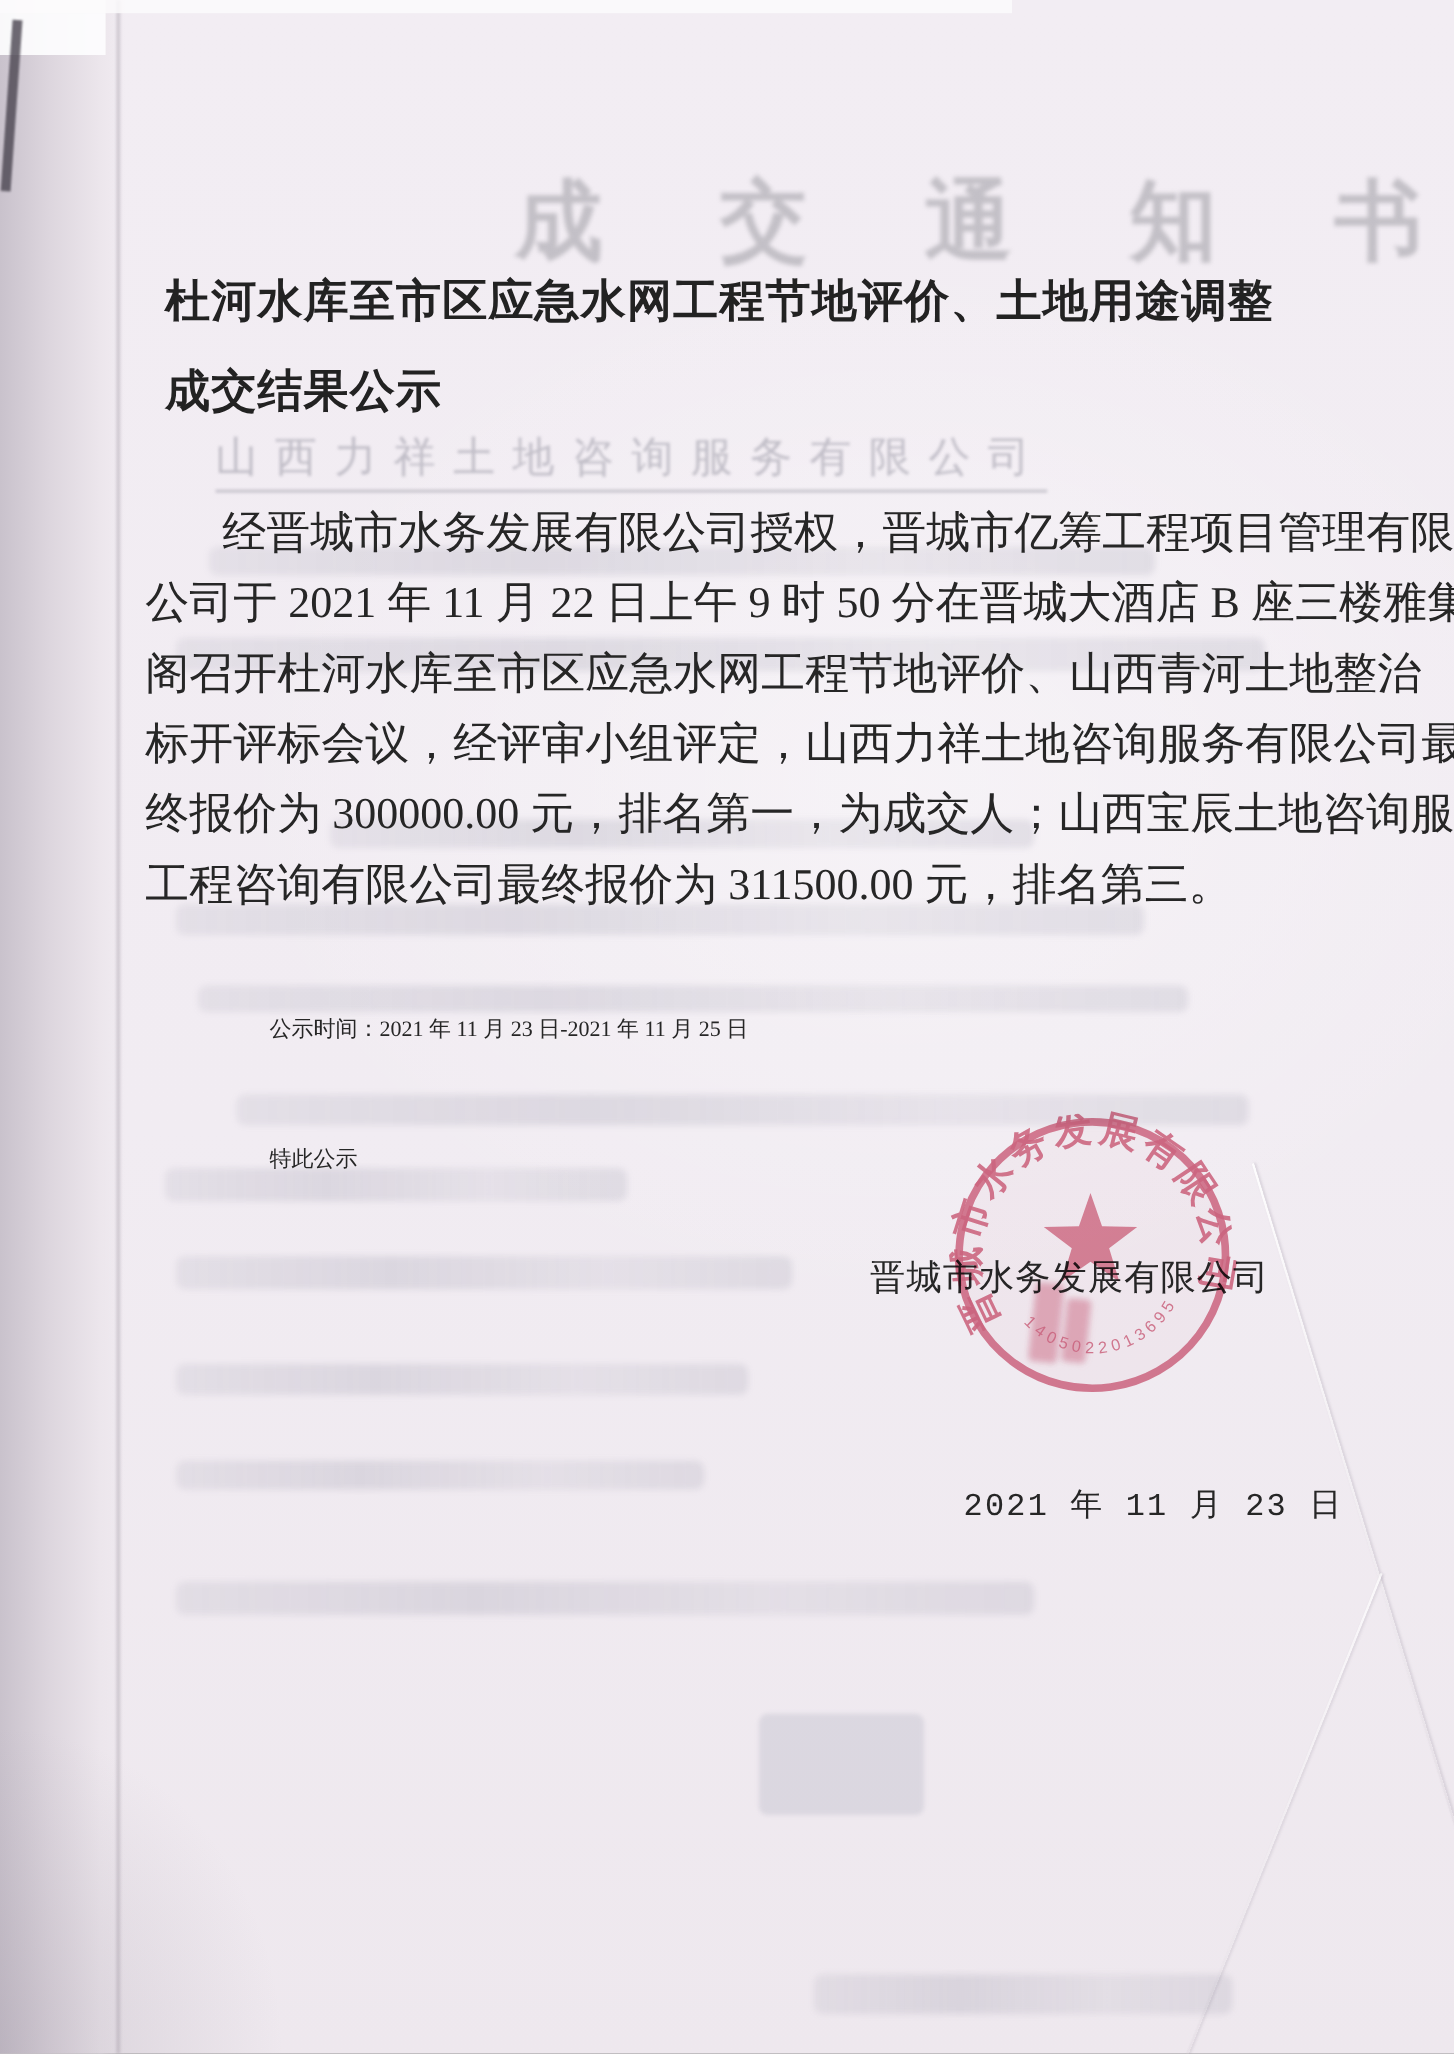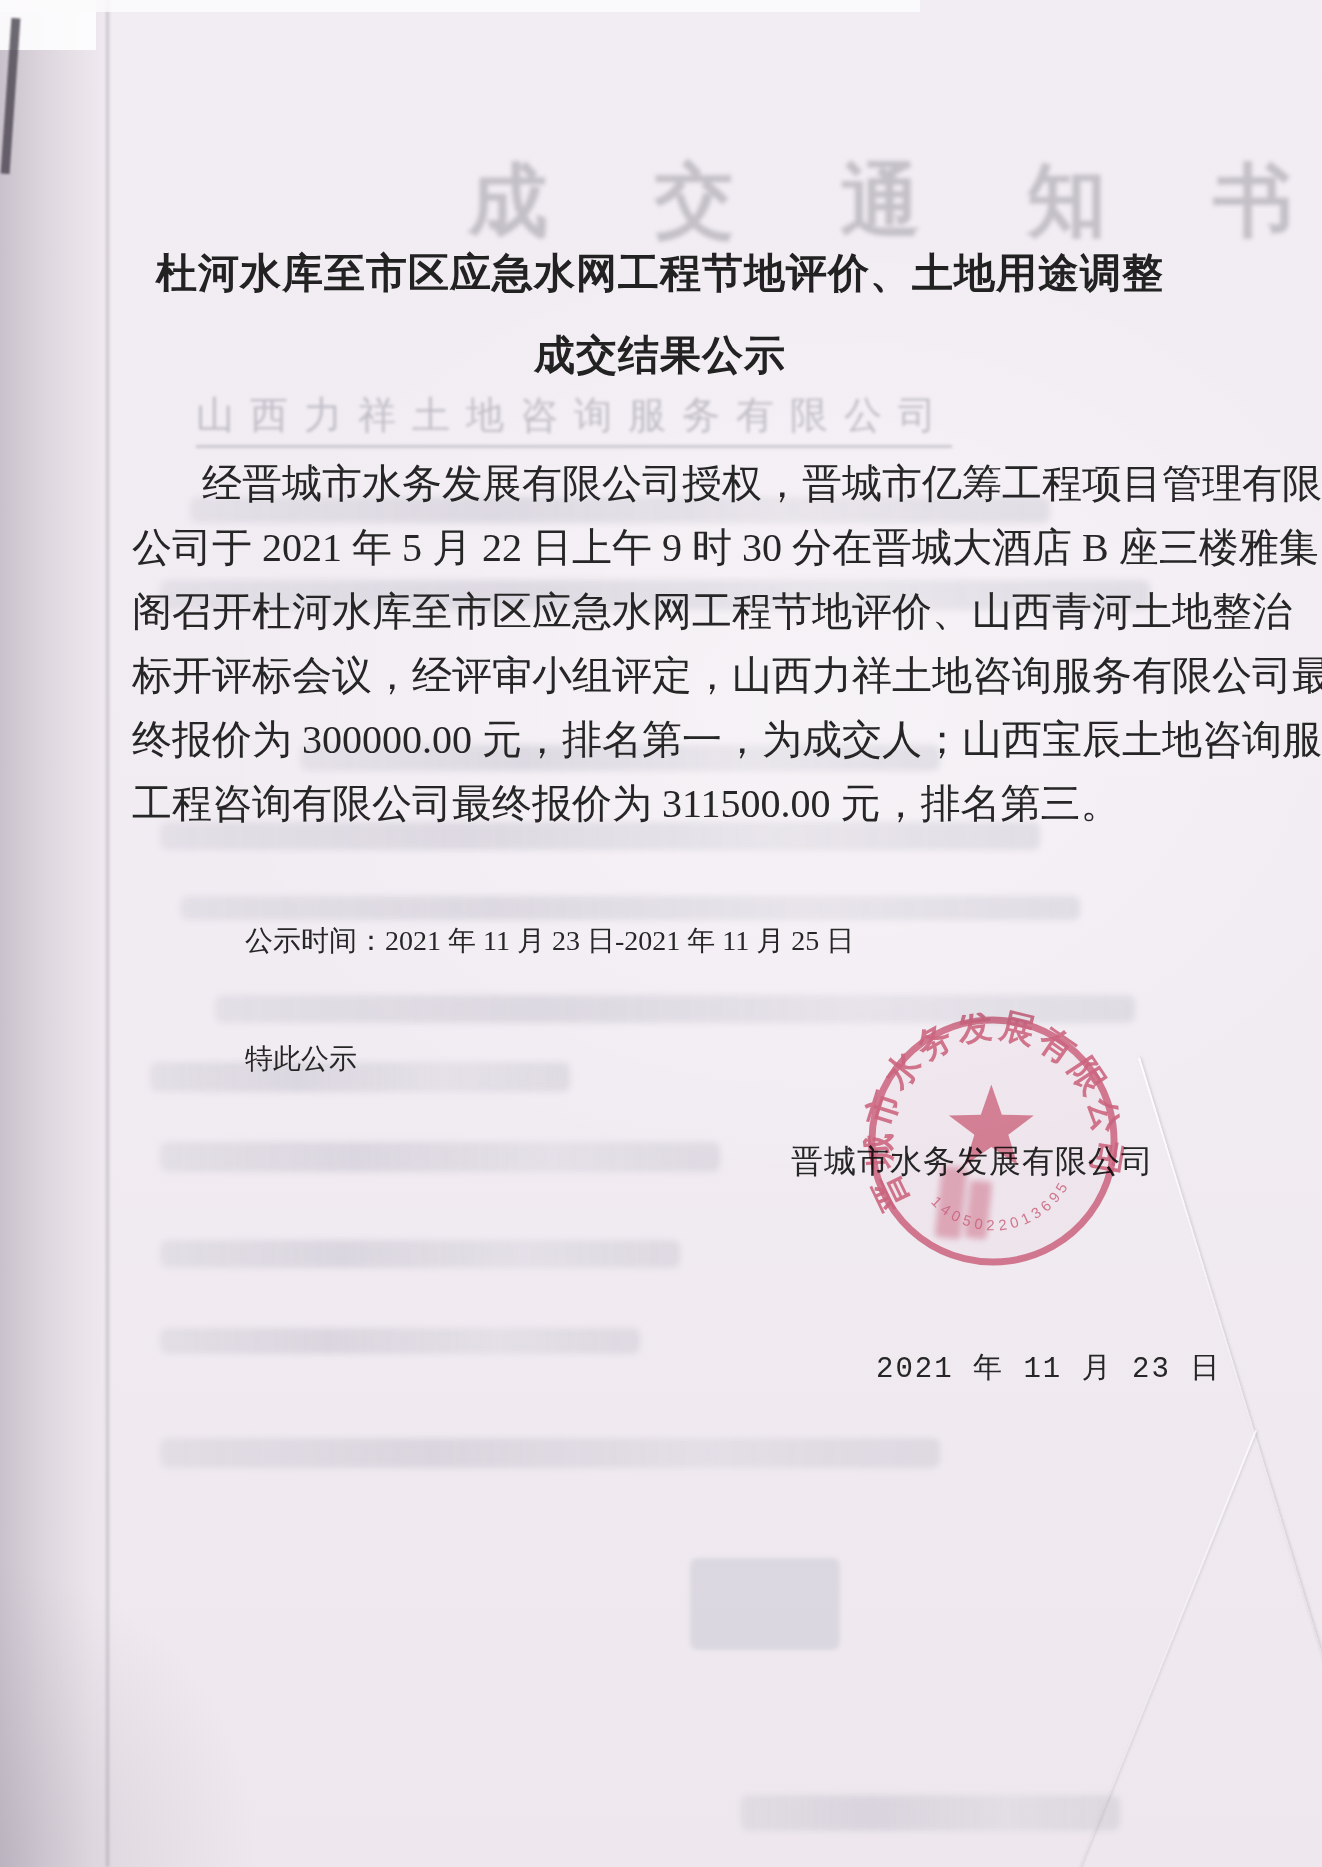--- a/index.html
+++ b/index.html
@@ -32,29 +32,29 @@
   
   .bleed{position:absolute;color:rgba(118,118,132,.42);filter:blur(2px);white-space:nowrap;}
   .bleed-title{left:468px;top:148px;font-family:"Liberation Sans","DejaVu Sans",sans-serif;
     font-weight:bold;font-size:80px;letter-spacing:42px;color:rgba(125,125,133,.40);}
   .bleed-company{left:196px;top:390px;font-size:38px;letter-spacing:16px;
     color:rgba(112,112,128,.38);border-bottom:3px solid rgba(112,112,128,.30);
     padding-bottom:4px;filter:blur(1.6px);}
   .smudge{position:absolute;filter:blur(3px);border-radius:8px;
     background:linear-gradient(90deg,rgba(115,115,138,.10),rgba(115,115,138,.17) 35%,rgba(115,115,138,.09) 70%,rgba(115,115,138,.14));}
   
-  .title{position:absolute;left:150px;top:232px;width:1020px;text-align:center;
+  .title{position:absolute;left:150px;top:232px;width:1020px;
     font-family:"Liberation Sans","DejaVu Sans",sans-serif;font-weight:bold;
     font-size:41px;line-height:82px;letter-spacing:1px;color:#222;}
   .body-block{position:absolute;left:132px;top:452px;width:1013px;}
   .body-line{height:64px;line-height:64px;font-size:40px;color:#262626;
     text-align:justify;text-align-last:justify;white-space:nowrap;}
   .body-line.first{text-indent:70px;}
   .body-line.last{text-align-last:left;}
-  .stationery{position:absolute;font-size:28px;color:#262626;white-space:nowrap;}
+  .stationery{position:absolute;font-size:20px;color:#262626;white-space:nowrap;}
   .publicity{left:245px;top:922px;}
   .closing{left:245px;top:1040px;}
   .signature{left:791px;top:1140px;font-size:32px;letter-spacing:1px;z-index:2;}
   .issue-date{left:876px;top:1348px;font-size:29px;letter-spacing:2px;font-family:Liberation Mono, monospace;}
   
   .seal{position:absolute;left:864px;top:1012px;width:258px;height:258px;
     transform:rotate(-8deg);mix-blend-mode:multiply;opacity:.93;z-index:3;}
   .seal svg{position:absolute;left:0;top:0;}
   .seal-inner-a,.seal-inner-b{position:absolute;background:rgba(208,92,122,.48);filter:blur(3px);border-radius:4px;}
   .seal-inner-a{left:66px;top:148px;width:26px;height:72px;transform:rotate(14deg);}
@@ -90,21 +90,21 @@
   <div class="smudge" style="left:690px;top:1558px;width:150px;height:92px;background:rgba(118,123,150,.16);filter:blur(2px);"></div>
   <div class="smudge" style="left:740px;top:1795px;width:380px;height:36px;"></div>
 
   <div class="title">
     <div>杜河水库至市区应急水网工程节地评价、土地用途调整</div>
     <div>成交结果公示</div>
   </div>
 
   <div class="body-block">
     <div class="body-line first">经晋城市水务发展有限公司授权，晋城市亿筹工程项目管理有限</div>
-    <div class="body-line">公司于 2021 年 5 月 22 日上午 9 时 30 分在晋城大酒店 B 座三楼雅集</div>
+    <div class="body-line">公司于 2021 年 11 月 22 日上午 9 时 50 分在晋城大酒店 B 座三楼雅集</div>
     <div class="body-line">阁召开杜河水库至市区应急水网工程节地评价、山西青河土地整治</div>
     <div class="body-line">标开评标会议，经评审小组评定，山西力祥土地咨询服务有限公司最</div>
     <div class="body-line">终报价为 300000.00 元，排名第一，为成交人；山西宝辰土地咨询服</div>
     <div class="body-line last">工程咨询有限公司最终报价为 311500.00 元，排名第三。</div>
   </div>
 
   <div class="stationery publicity">公示时间：2021 年 11 月 23 日-2021 年 11 月 25 日</div>
   <div class="stationery closing">特此公示</div>
   <div class="stationery signature">晋城市水务发展有限公司</div>
   <div class="stationery issue-date">2021 年 11 月 23 日</div>

